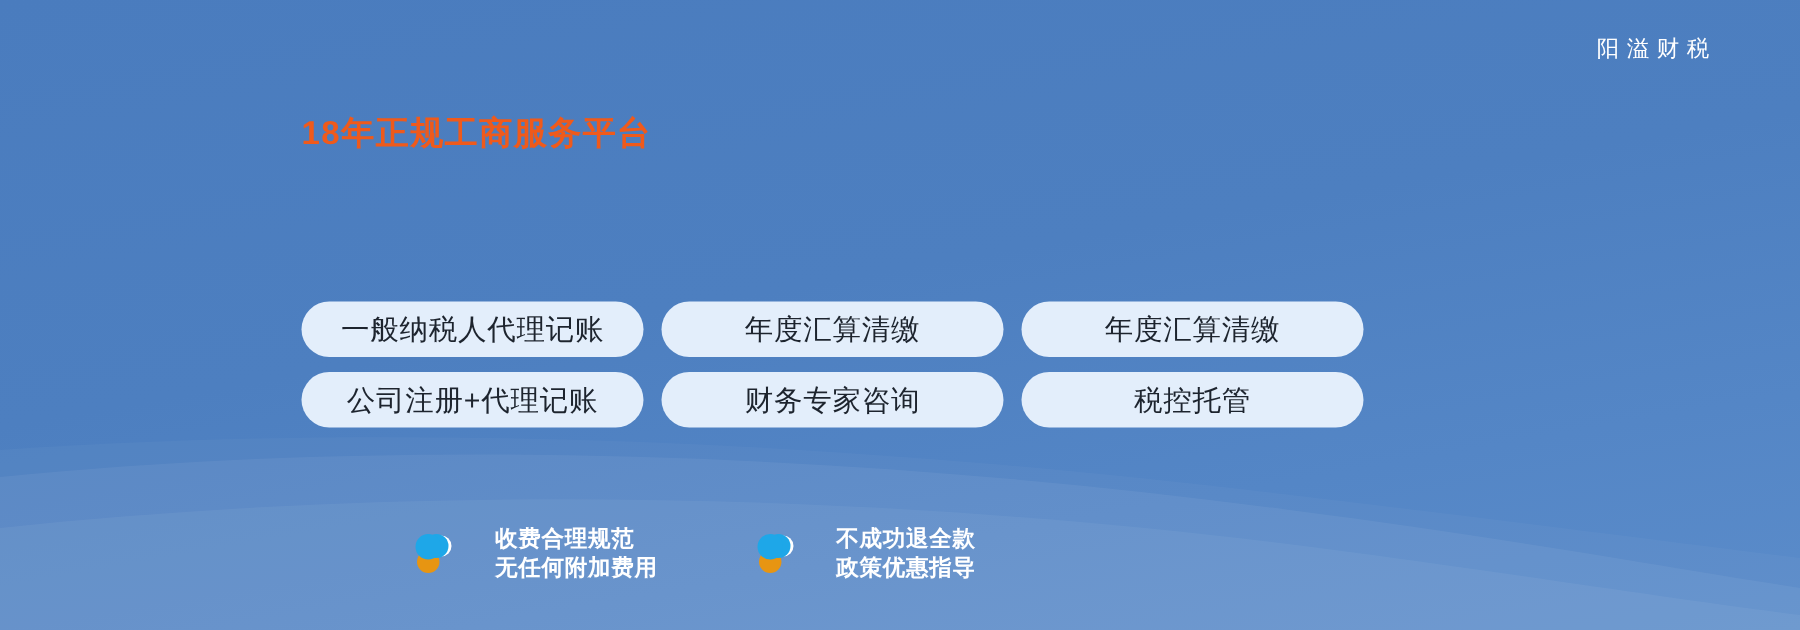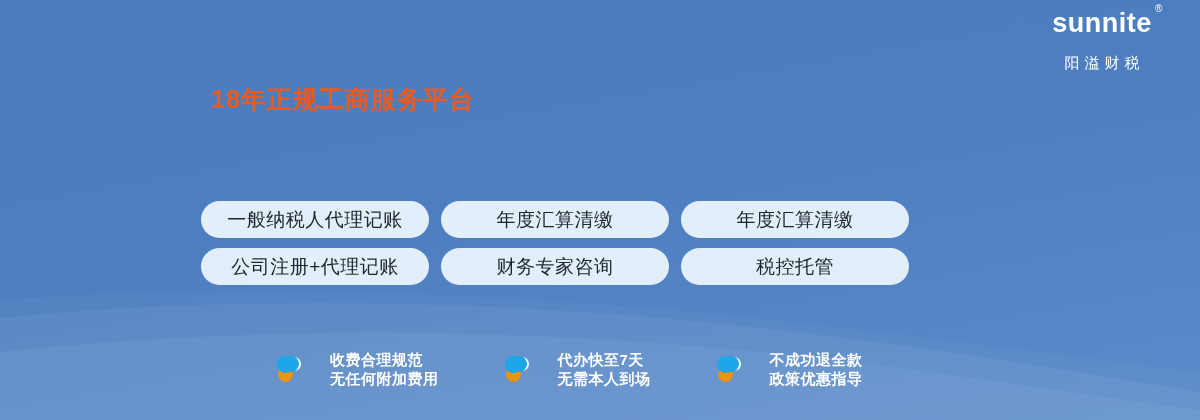--- a/index.html
+++ b/index.html
@@ -69,25 +69,25 @@
   }
 
   
   .headline {
     position: absolute;
     left: 201px;
     top: 74px;
   }
   .kicker {
     color: #ef5a1b;
-    font-size: 25px;
+    font-size: 22px;
     font-weight: 700;
     letter-spacing: 1px;
     line-height: 30px;
-    margin: 10px;
+    margin: 0;
     white-space: nowrap;
   }
   .title {
     color: #ffffff;
     font-size: 58px;
     font-weight: 700;
     letter-spacing: 2px;
     line-height: 66px;
     margin: 6px 0 0 0;
     white-space: nowrap;
@@ -186,24 +186,20 @@
 
 <div class="banner">
 
   <svg class="wave-layer" viewBox="0 0 1200 420" preserveAspectRatio="none" xmlns="http://www.w3.org/2000/svg">
     <path d="M0,318 C260,292 560,300 860,340 C1000,358 1110,378 1200,392 L1200,420 L0,420 Z" fill="#ffffff" opacity="0.055"></path>
     <path d="M0,352 C300,320 620,330 900,368 C1020,384 1120,400 1200,410 L1200,420 L0,420 Z" fill="#ffffff" opacity="0.05"></path>
     <path d="M0,300 C200,286 420,290 620,306 C780,318 960,342 1200,372 L1200,420 L0,420 Z" fill="#ffffff" opacity="0.03"></path>
   </svg>
 
   <div class="logo">
-    <div class="logo-wordmark">
-      <span>sunnite</span>
-      <span class="logo-reg">®</span>
-    </div>
     <div class="logo-sub">阳溢财税</div>
   </div>
 
   <div class="headline">
     <p class="kicker">18年正规工商服务平台</p>
   </div>
 
   <div class="pill-grid">
     <div class="pill">一般纳税人代理记账</div>
     <div class="pill">年度汇算清缴</div>
@@ -221,40 +217,28 @@
         <span class="crescent"></span>
         <span class="crescent-cut"></span>
         <span class="dot-blue"></span>
       </span>
       <span class="feature-text">
         <span>收费合理规范</span><br>
         <span>无任何附加费用</span>
       </span>
     </div>
 
+
     <div class="feature">
       <span class="feature-icon">
         <span class="dot-orange"></span>
         <span class="crescent"></span>
         <span class="crescent-cut"></span>
         <span class="dot-blue"></span>
       </span>
       <span class="feature-text">
-        <span>代办快至7天</span><br>
-        <span>无需本人到场</span>
-      </span>
-    </div>
-
-    <div class="feature">
-      <span class="feature-icon">
-        <span class="dot-orange"></span>
-        <span class="crescent"></span>
-        <span class="crescent-cut"></span>
-        <span class="dot-blue"></span>
-      </span>
-      <span class="feature-text">
         <span>不成功退全款</span><br>
         <span>政策优惠指导</span>
       </span>
     </div>
 
   </div>
 </div>
 
 </body></html>

